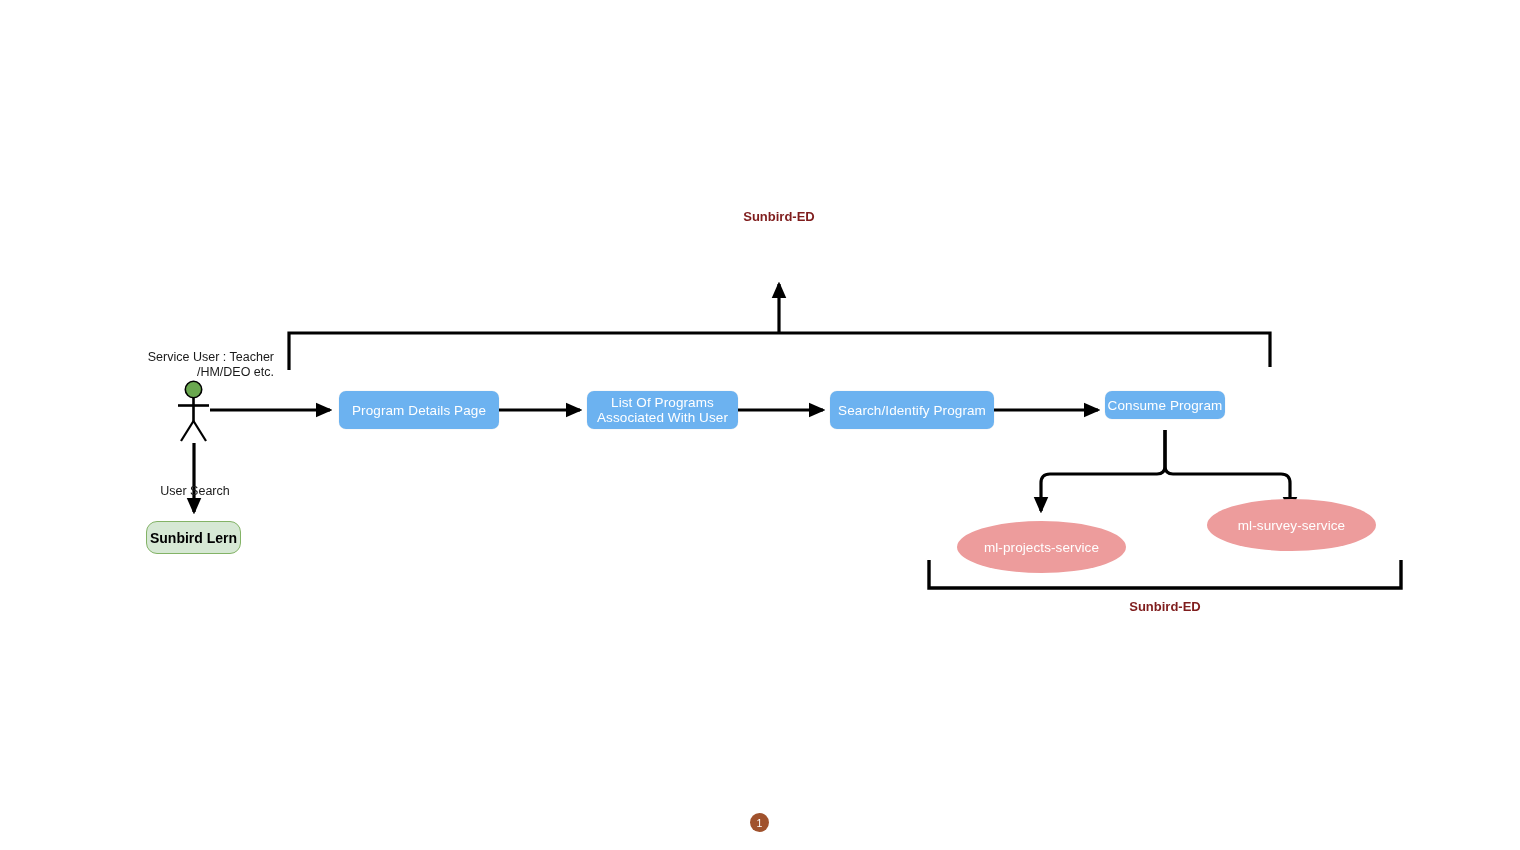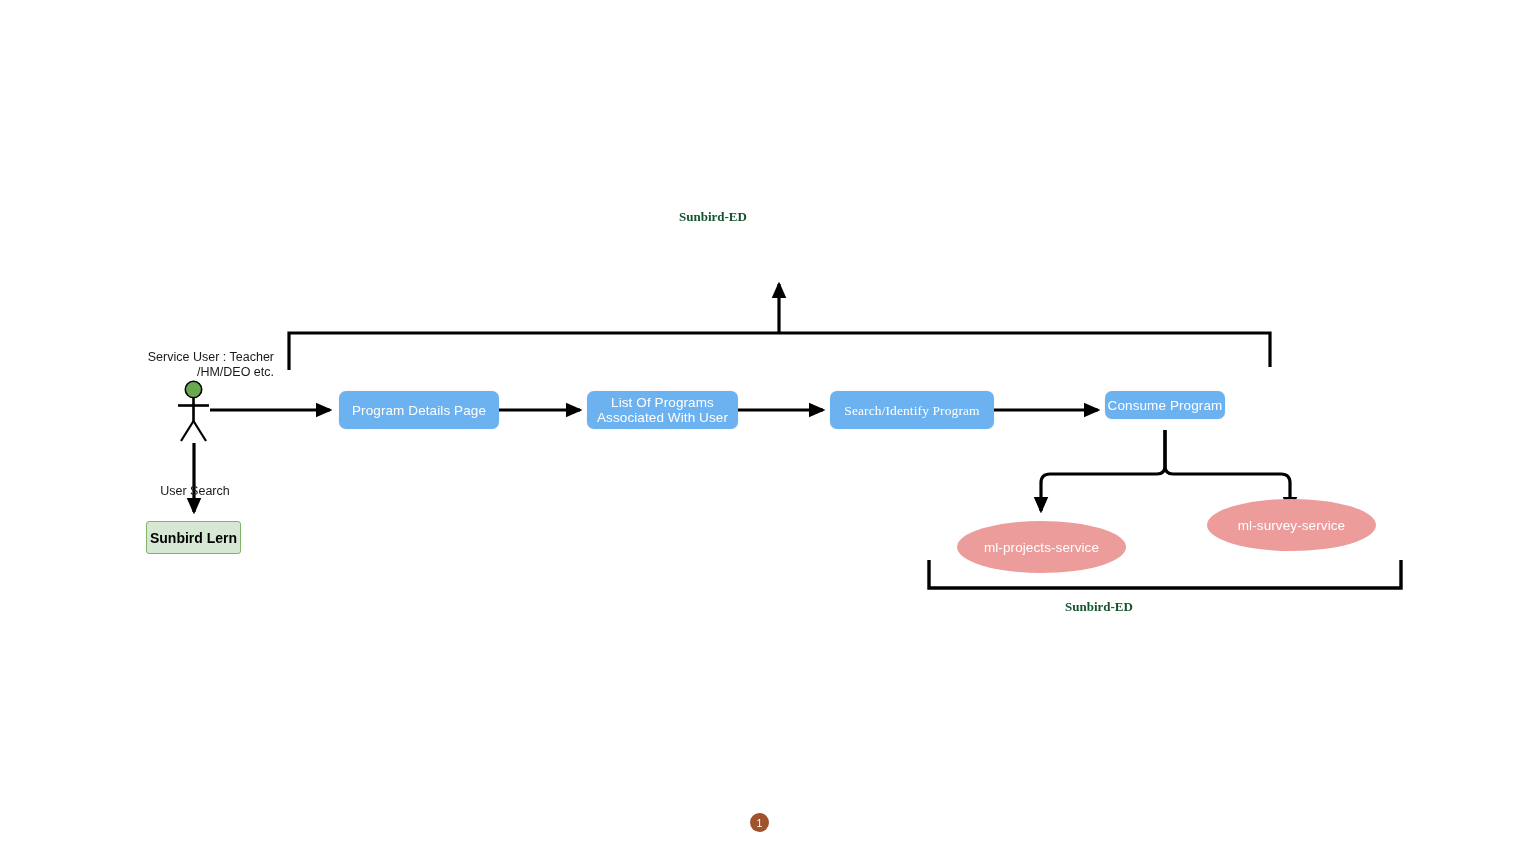--- a/index.html
+++ b/index.html
@@ -44,40 +44,40 @@
     color: #ffffff;
     border-radius: 50%;
     font-size: 13.5px;
     line-height: 15px;
     letter-spacing: 0.1px;
   }
   
   .lern {
     background: #d6e8d4;
     border: 1.6px solid #83b366;
-    border-radius: 3px;
+    border-radius: 11px;
     color: #000000;
     font-weight: bold;
     font-size: 14px;
   }
   .plain-label {
     position: absolute;
     font-size: 12.5px;
     line-height: 15px;
     color: #1a1a1a;
     text-align: center;
     white-space: pre-line;
   }
   .bold-label {
     position: absolute;
     font-size: 13px;
     font-weight: bold;
-    color: #14532d;
+    color: #7f1d1d;
+    text-align: center;
     white-space: nowrap;
-    font-family: Liberation Serif, serif;
   }
   .page-badge {
     position: absolute;
     width: 19px;
     height: 19px;
     border-radius: 50%;
     background: #a0522d;
     color: #ffffff;
     font-size: 10.5px;
     display: flex;
@@ -159,21 +159,21 @@
 /HM/DEO etc.</div>
 
   <div class="plain-label" style="left:150px; top:484px; width:90px;">User Search</div>
 
 
   <div class="node proc" style="left:339px; top:391px; width:160px; height:38px;">Program Details Page</div>
 
   <div class="node proc" style="left:587px; top:391px; width:151px; height:38px; white-space:pre-line;">List Of Programs
 Associated With User</div>
 
-  <div class="node proc" style="left:830px; top:391px; width:164px; height:38px;font-family:Liberation Serif, serif;">Search/Identify Program</div>
+  <div class="node proc" style="left:830px; top:391px; width:164px; height:38px;">Search/Identify Program</div>
 
   <div class="node proc" style="left:1105px; top:391px; width:120px; height:28px;">Consume Program</div>
 
   <div class="node svc" style="left:957px; top:521px; width:169px; height:52px;">ml-projects-service</div>
 
   <div class="node svc" style="left:1207px; top:499px; width:169px; height:52px;">ml-survey-service</div>
 
   <div class="node lern" style="left:146px; top:521px; width:95px; height:33px;">Sunbird Lern</div>
 
   <div class="page-badge" style="left:750px; top:813px;">1</div>

